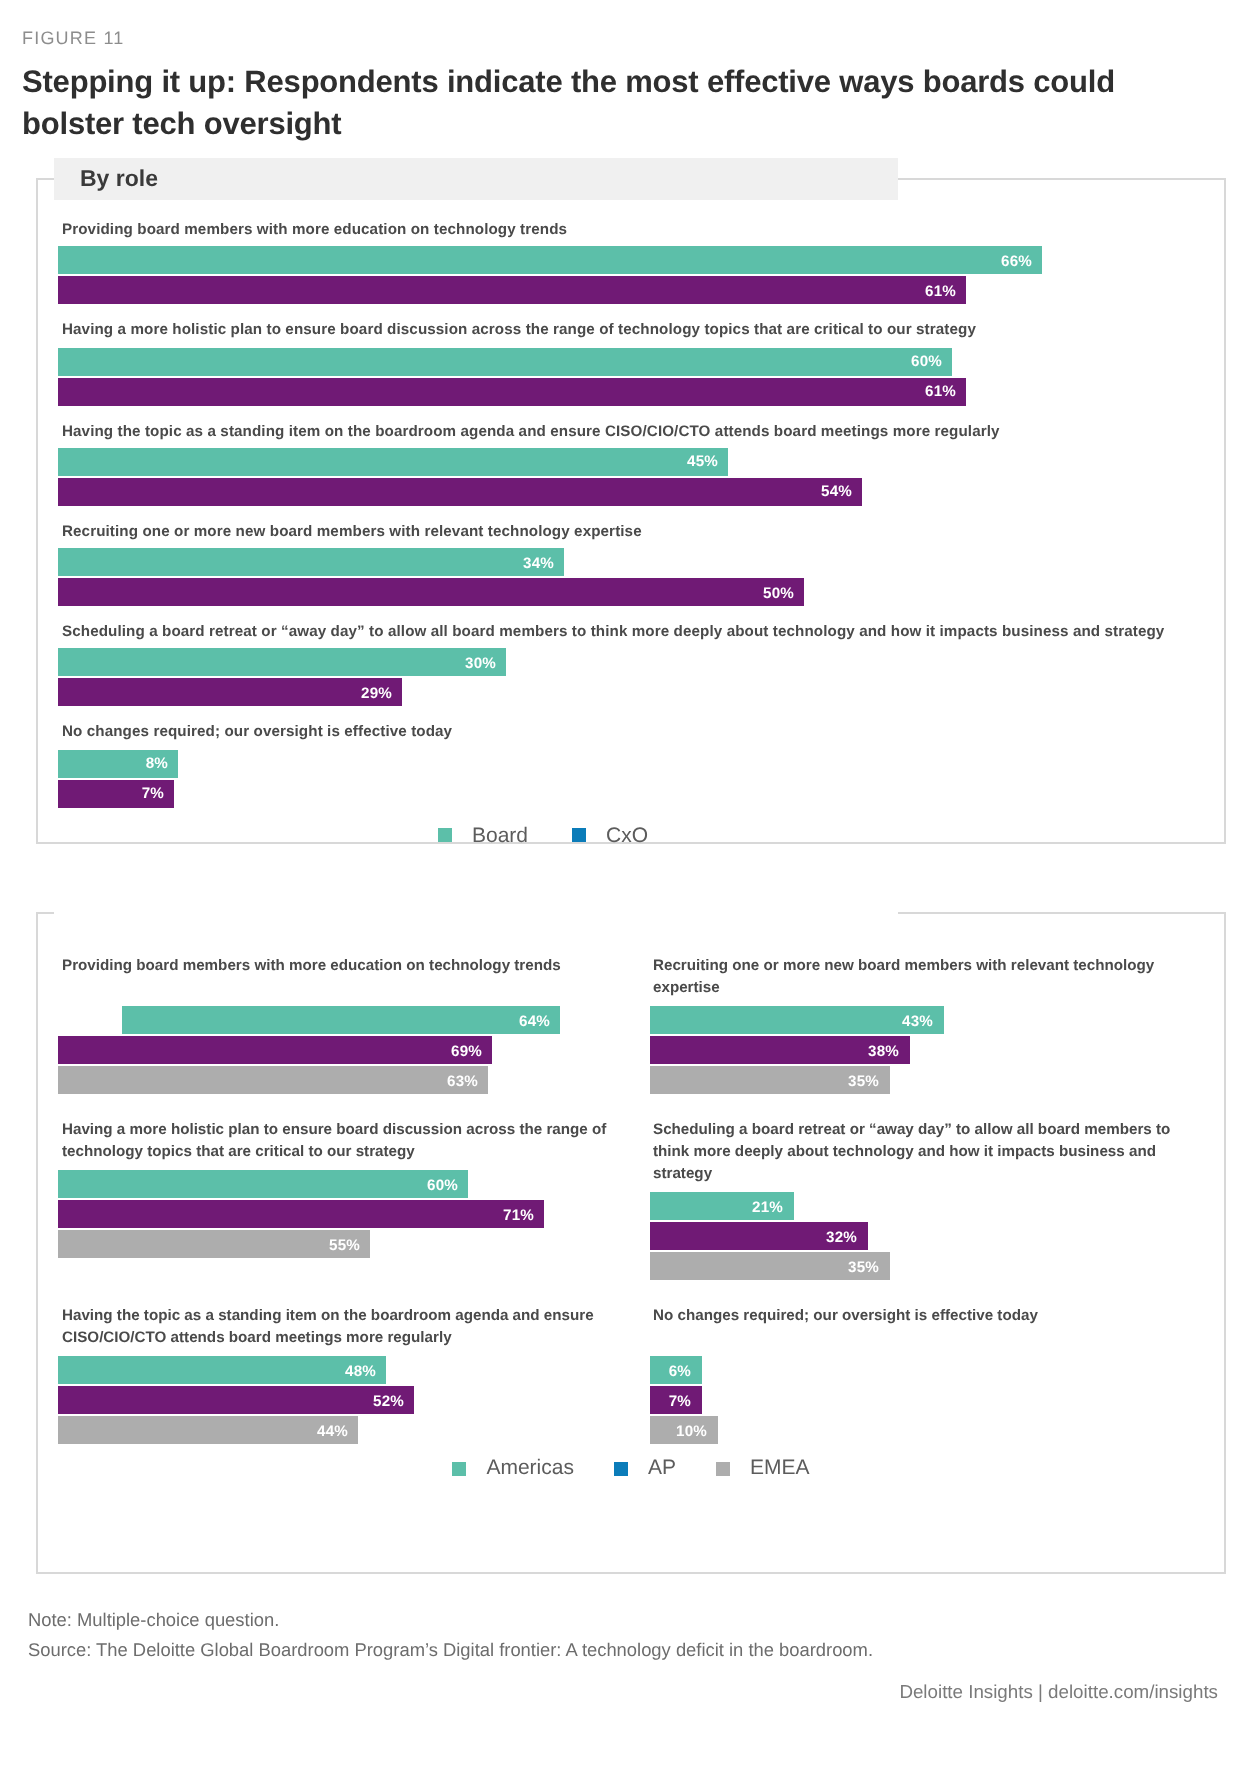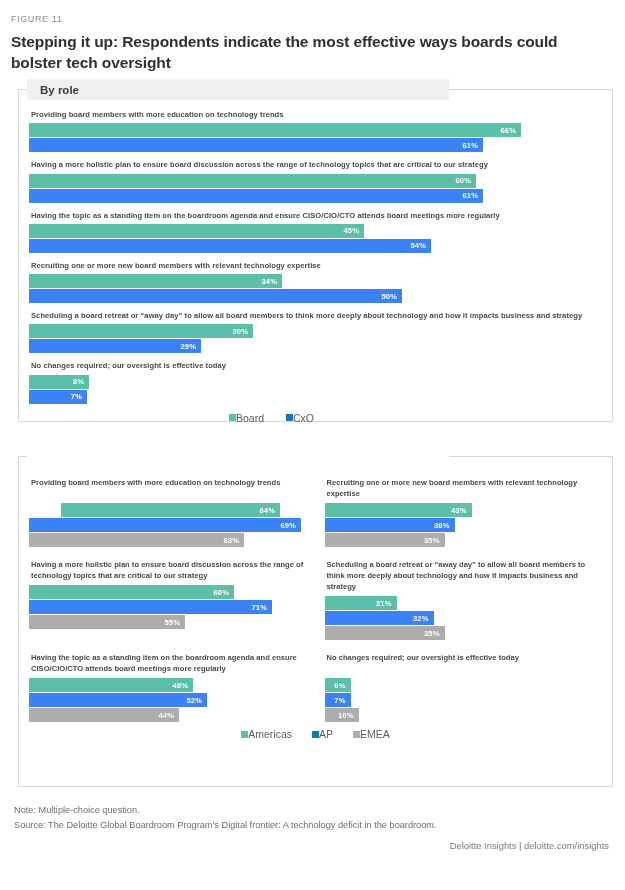--- a/index.html
+++ b/index.html
@@ -106,36 +106,36 @@
     margin-bottom: 1px;
     min-width: 26px;
   }
   .bar-val {
     font-size: 7.6px;
     font-weight: bold;
     color: #ffffff;
     letter-spacing: 0.1px;
   }
   .c-teal  { background: #5cbfa9; }
-  .c-blue  { background: #3b82f6; }
+  .c-blue  { background: #701a75; }
   .c-gray  { background: #adadad; }
 
   
   .legend {
     display: flex;
     align-items: center;
     justify-content: center;
     gap: 22px;
     margin-top: 6px;
     padding-right: 88px;
   }
   .legend-item {
     display: flex;
     align-items: center;
-    gap: 0;
+    gap: 10px;
   }
   .legend-swatch {
     width: 7px;
     height: 7px;
     display: inline-block;
   }
   .legend-text {
     font-size: 10.5px;
     color: #5c5c5c;
     font-weight: 400;
@@ -279,21 +279,21 @@
     <div class="panel-topline-left"></div>
     <div class="panel-topline-right"></div>
     <div class="panel-body">
       <div class="region-grid" id="region-grid">
           <div class="r-item">
             <div class="r-label">Providing board members with more education on technology trends</div>
             <div class="bars">
               <div class="bar c-teal" style="width: 219px; margin-left: 32px;">
                 <span class="bar-val">64%</span>
               </div>
-              <div class="bar c-blue" style="width: 272px;">
+              <div class="bar c-blue" style="width: 217px;">
                 <span class="bar-val">69%</span>
               </div>
               <div class="bar c-gray" style="width: 215px;">
                 <span class="bar-val">63%</span>
               </div>
             </div>
           </div>
           <div class="r-item">
             <div class="r-label">Recruiting one or more new board members with relevant technology expertise</div>
             <div class="bars">

